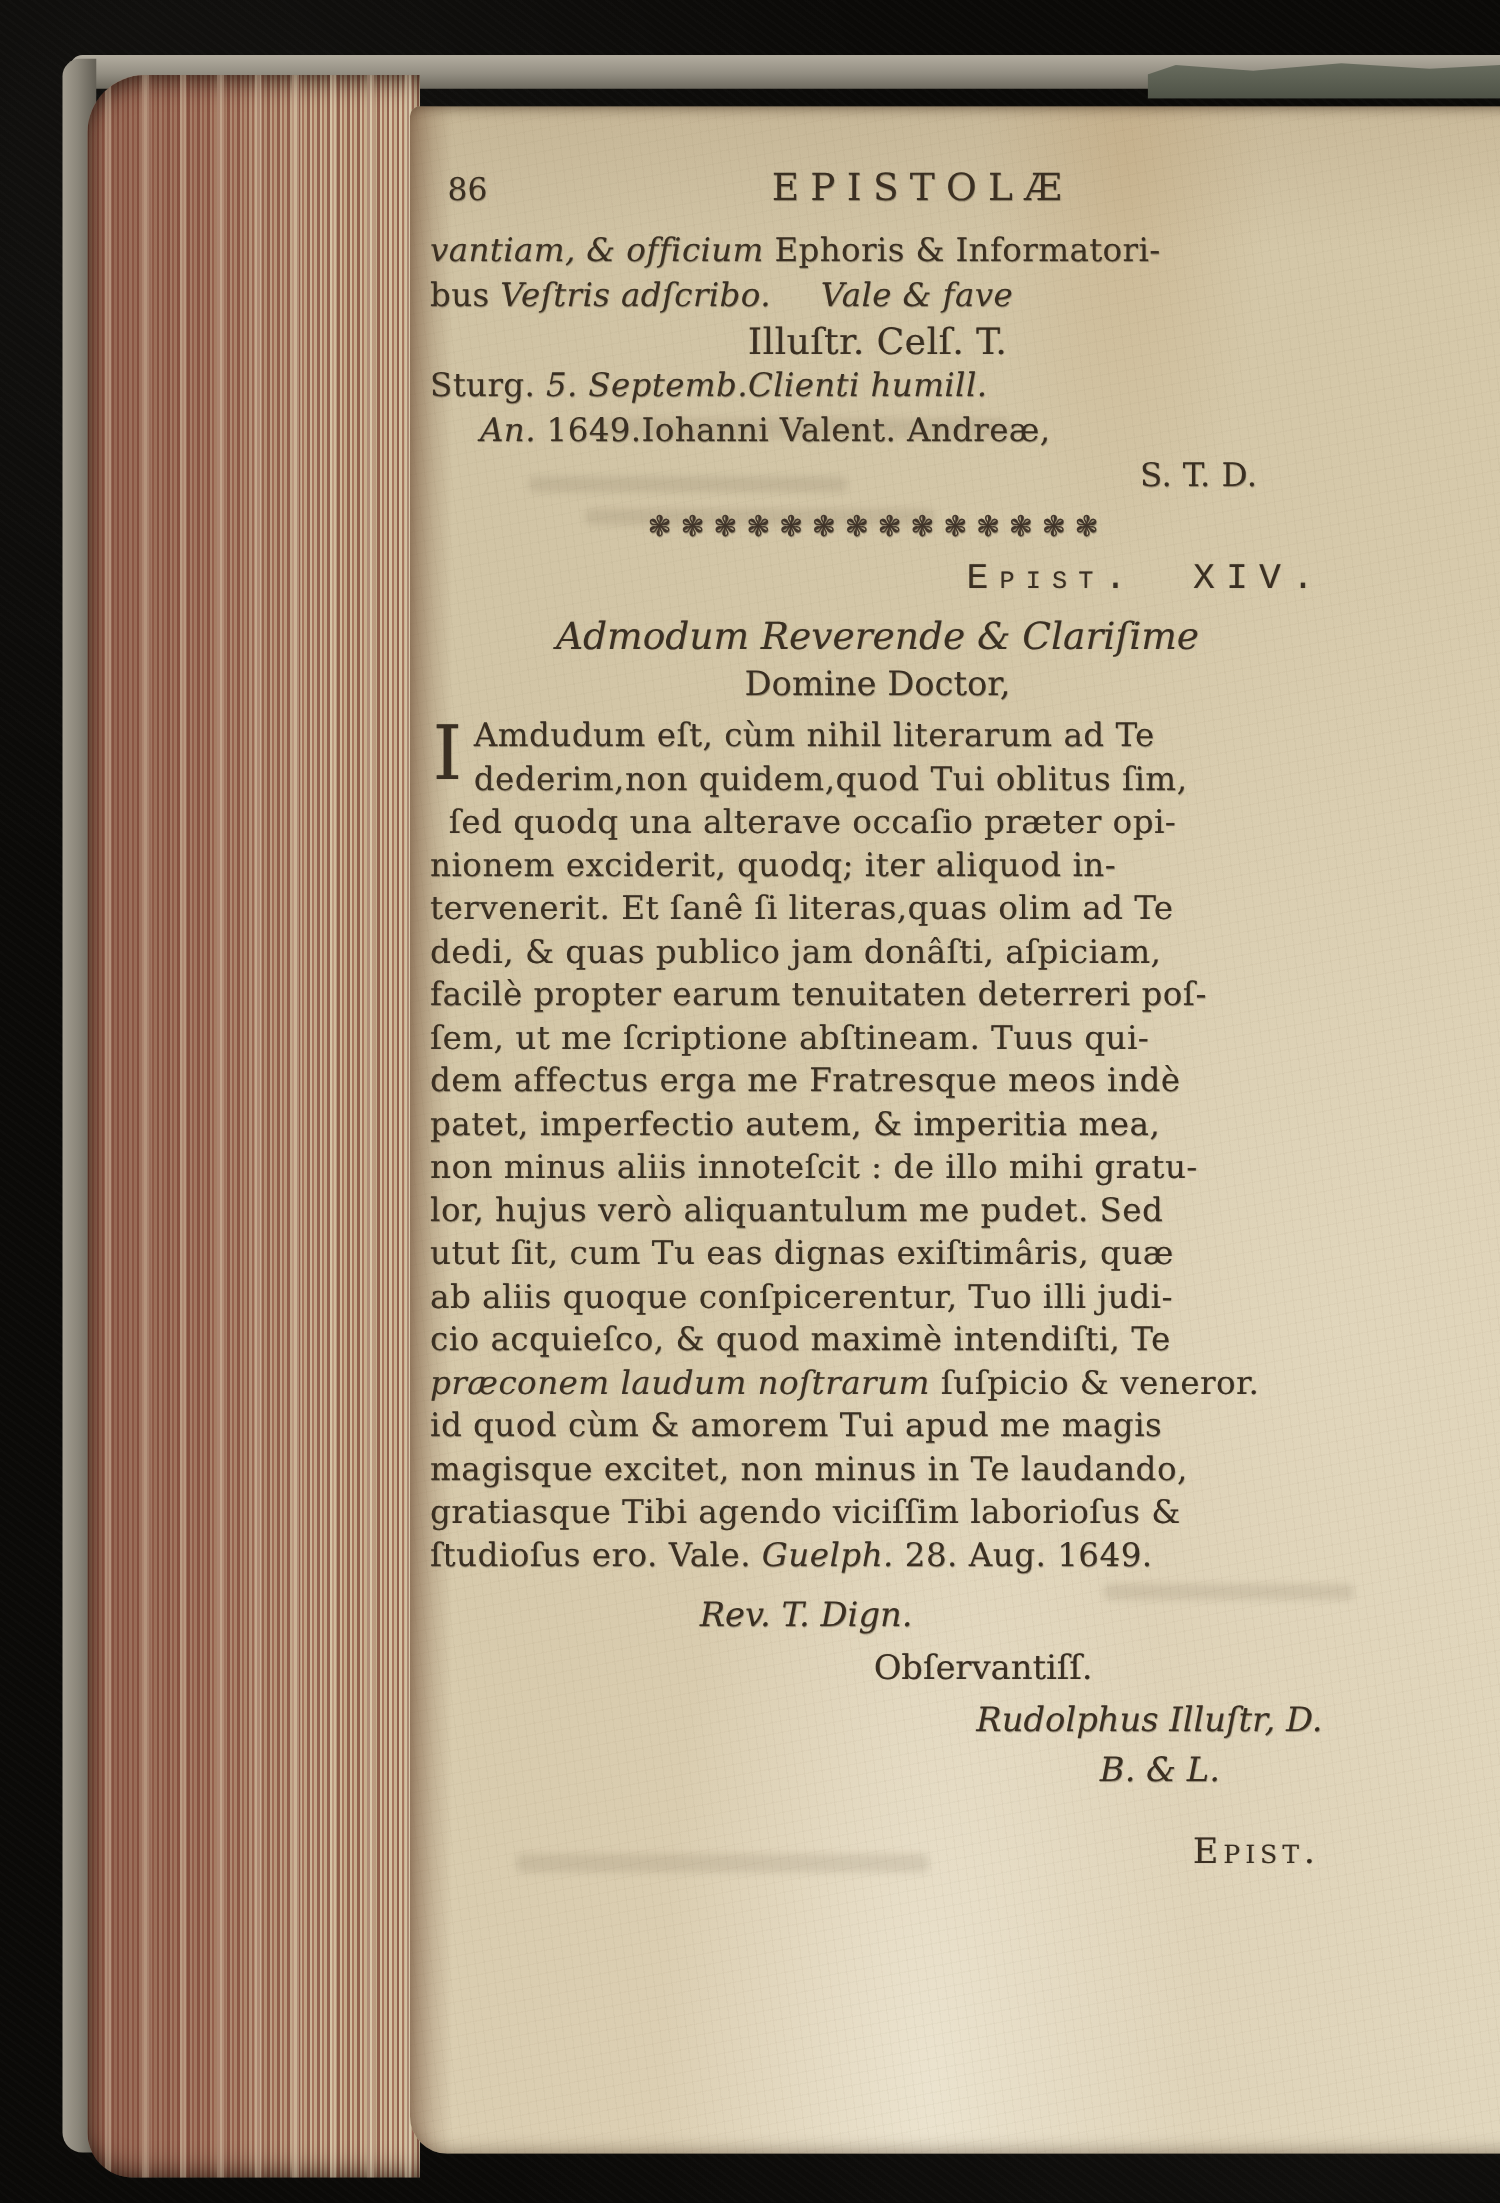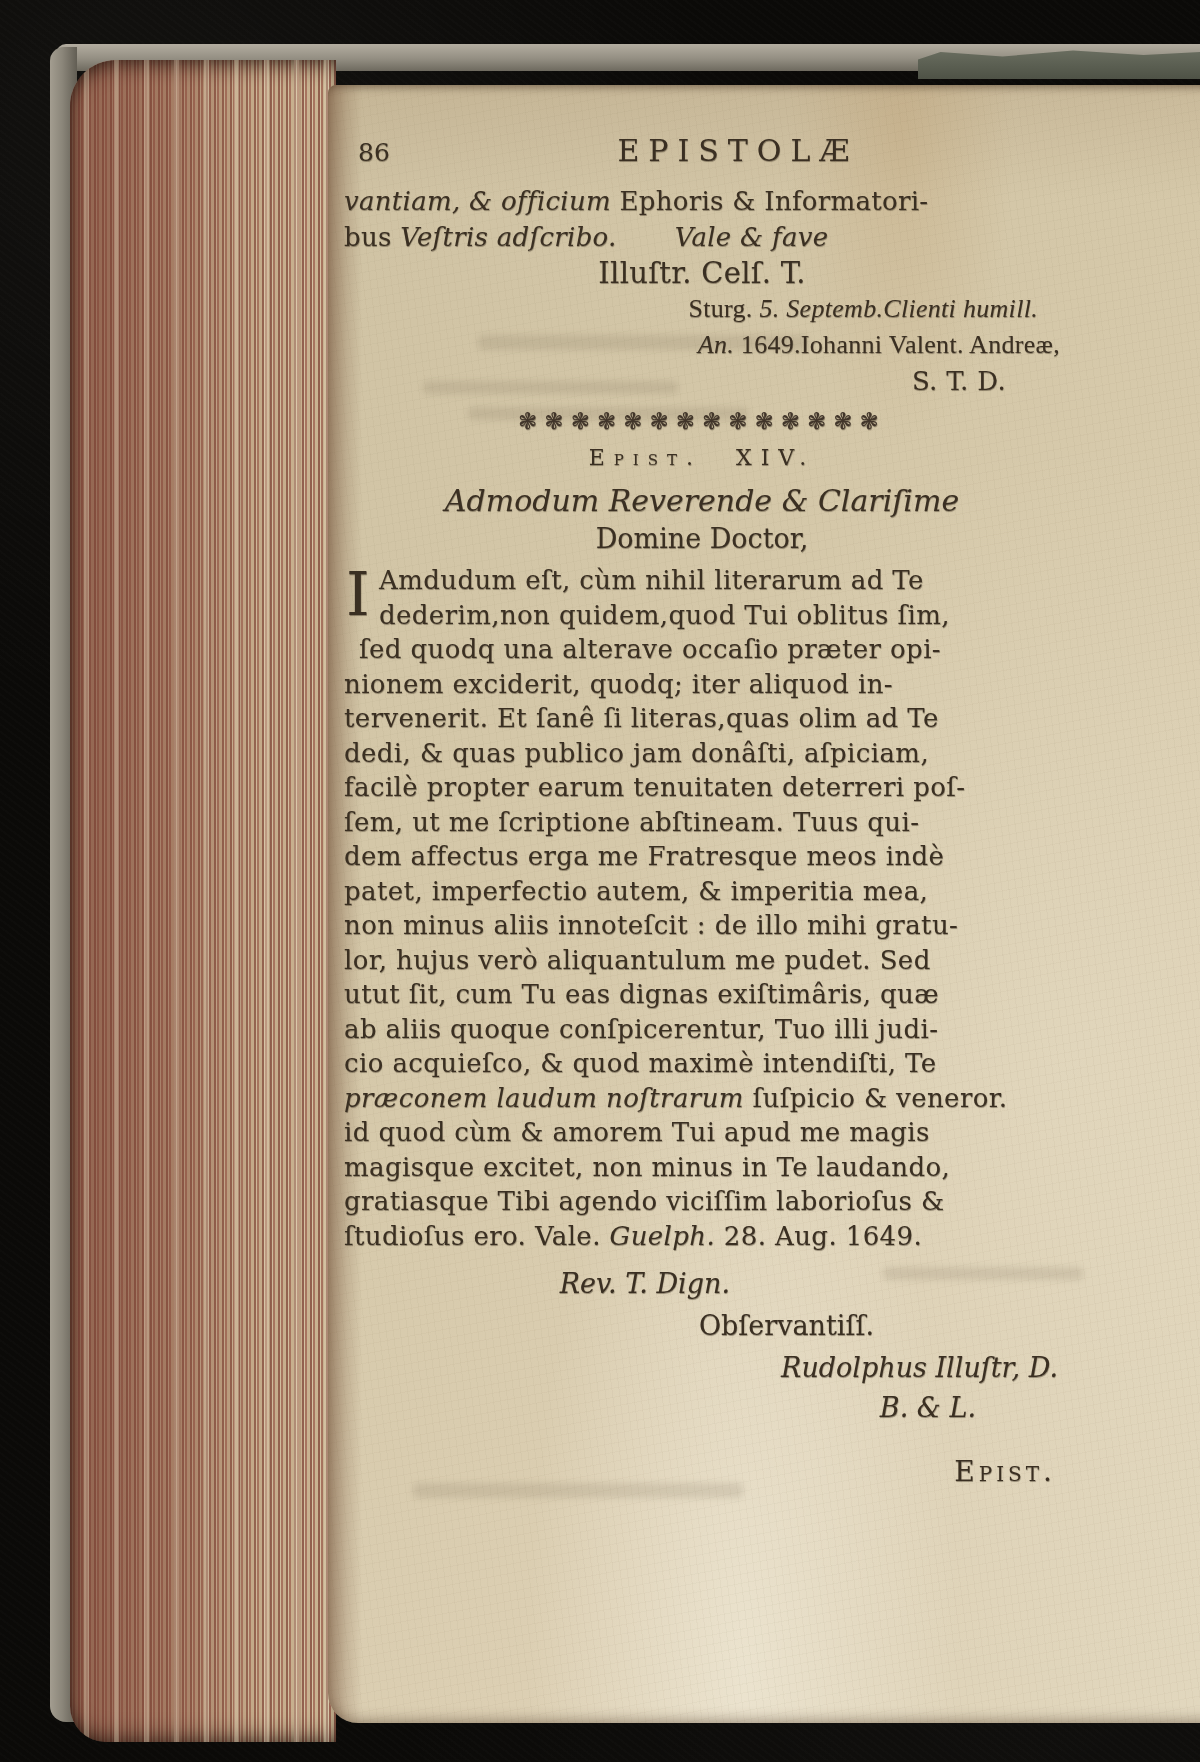--- a/index.html
+++ b/index.html
@@ -93,34 +93,34 @@
     color:#3a2f22;
     text-shadow:0.4px 0.5px 0.7px rgba(58,47,32,0.45);
   }
   .hdr-row{display:flex;align-items:baseline;}
   .folio{font-size:25px;margin-left:14px;}
   .rhead{flex:1;text-align:center;font-size:30px;letter-spacing:9px;padding-left:26px;}
 
   .intro{margin-top:15px;}
   .iline{font-size:26px;line-height:36px;letter-spacing:0.3px;}
   .it{font-style:italic;}
-  .gap{margin-left:58px;}
+  .gap{margin-left:40px;}
   .c3{text-align:center;font-size:29px;}
-  .split{display:flex;justify-content:flex-end;font-family:Liberation Serif, serif;}
+  .split{display:flex;justify-content:flex-start;}
   .split .rpad{padding-right:22px;}
   .ind-left{margin-left:40px;}
   .l6{text-align:right;padding-right:54px;}
 
   .orn{
     text-align:center;margin-top:9px;font-size:23px;letter-spacing:7px;
     color:#41352a;white-space:nowrap;
   }
   .ep-head{
-    text-align:center;margin-top:11px;font-size:22px;
-    font-variant:small-caps;letter-spacing:9px;word-spacing:18px;
+    text-align:right;margin-top:11px;font-size:29px;
+    font-variant:small-caps;letter-spacing:9px;word-spacing:18px;font-family:Liberation Mono, monospace;
   }
   .sal1{text-align:center;font-style:italic;font-size:30px;margin-top:13px;}
   .sal2{text-align:center;font-size:27px;margin-top:5px;}
 
   .body-block{position:relative;margin-top:9px;}
   .dropcap{
     position:absolute;left:2px;top:3px;font-size:60px;line-height:56px;
   }
   .bline{font-size:26px;line-height:34.5px;letter-spacing:0.4px;white-space:nowrap;}
   .bline.dropwrap{padding-left:35px;}

